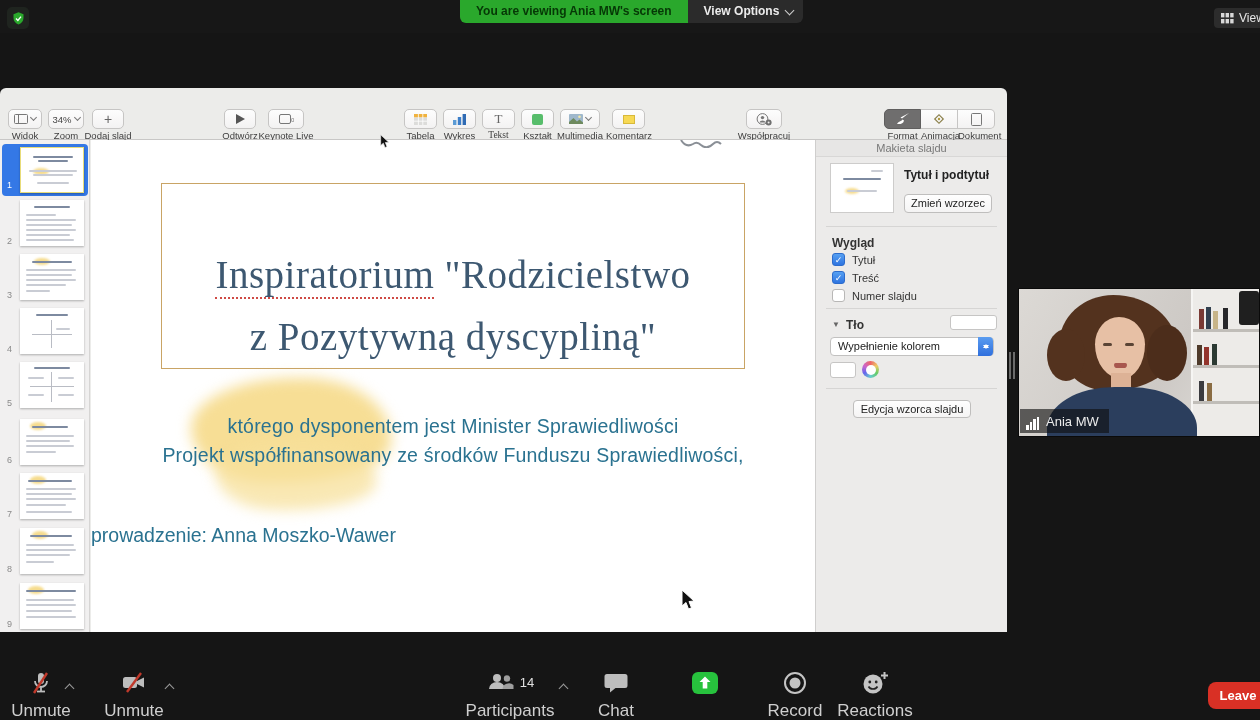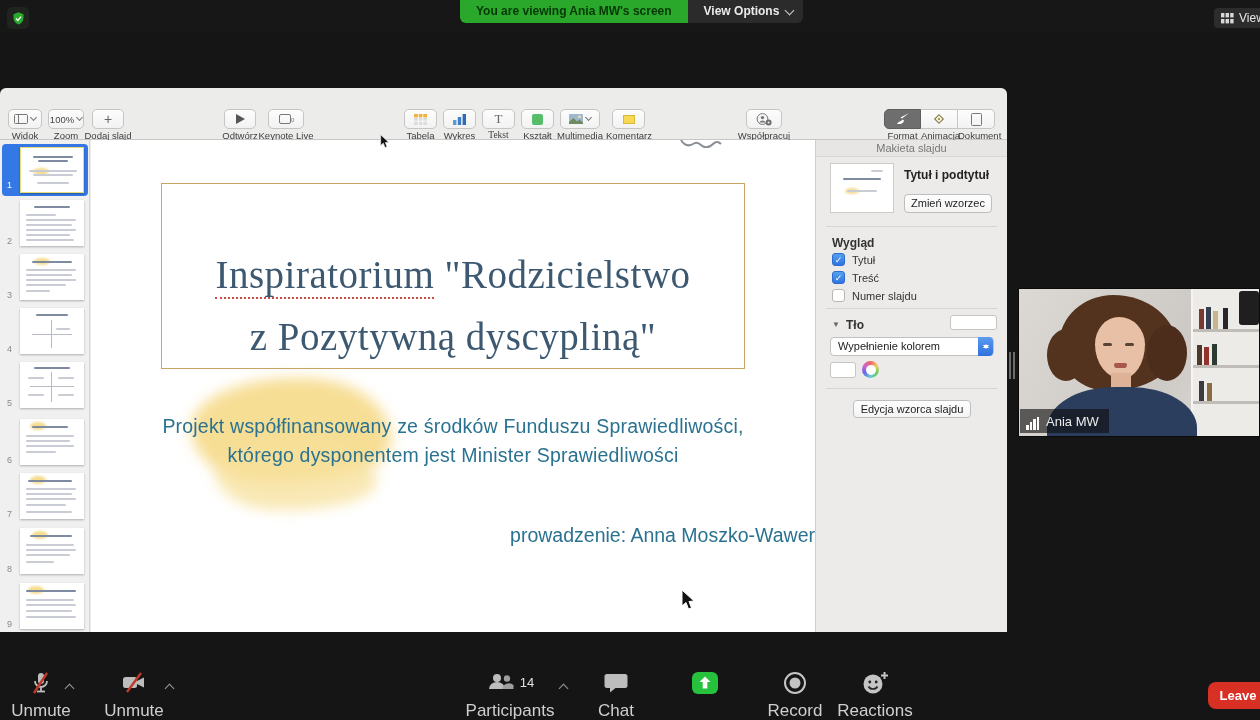--- a/index.html
+++ b/index.html
@@ -59,21 +59,21 @@
   .kn-canvas { position:absolute; left:91px; top:52px; width:724px; height:492px; background:#ffffff; overflow:hidden; }
   .title-box { position:absolute; left:70px; top:43px; width:584px; height:186px; border:1.5px solid #c9a465; }
   .slide-title { position:absolute; left:0; right:0; top:60px; text-align:center; font-family:"Liberation Serif", serif;
                  font-size:39px; color:#3d5871; line-height:62px; letter-spacing:0.5px; }
   .spellcheck { border-bottom:2px dotted #cf4a45; padding-bottom:1px; }
   .blob { position:absolute; border-radius:55% 45% 60% 40% / 50% 60% 40% 55%; filter:blur(7px); }
   .blob1 { left:100px; top:238px; width:200px; height:105px; background:rgba(246,216,130,.85); }
   .blob2 { left:125px; top:300px; width:160px; height:70px; background:rgba(247,224,155,.75); }
   .slide-body { position:absolute; left:0; right:0; top:272px; text-align:center; font-size:19.5px; line-height:29px;
                 color:#2a7290; letter-spacing:0.2px; }
-  .slide-presenter { position:absolute; left:0; right:0; top:384px; text-align:right; font-size:19.5px; color:#2a7290; }
+  .slide-presenter { position:absolute; left:0; right:0; top:384px; text-align:left; font-size:19.5px; color:#2a7290; }
   .top-squiggle { position:absolute; left:588px; top:-6px; }
 
   
   .kn-inspector { position:absolute; left:815px; top:52px; width:192px; height:492px; background:#ecebea; border-left:1px solid #cfcecd; }
   .insp-header { position:absolute; left:0; top:0; width:100%; height:17px; background:#e7e6e5; border-bottom:1px solid #d8d7d6;
                  text-align:center; font-size:11px; color:#787878; line-height:17px; }
   .insp-thumb { position:absolute; left:14px; top:23px; width:64px; height:50px; background:#fff; border:1px solid #cdcccb; }
   .master-name { position:absolute; left:88px; top:28px; font-size:12px; font-weight:bold; color:#222; }
   .insp-btn { position:absolute; background:linear-gradient(#fefefe,#f5f4f4); border:1px solid #bfbebd; border-radius:4px;
               font-size:11px; color:#222; text-align:center; }
@@ -181,21 +181,21 @@
       <div class="tb-btn" style="left:8px;width:34px;">
         <svg width="14" height="10" viewBox="0 0 14 10">
           <rect x="0.5" y="0.5" width="13" height="9" fill="none" stroke="#777" rx="1"></rect>
           <line x1="4.5" y1="0.5" x2="4.5" y2="9.5" stroke="#777"></line>
         </svg>
           <span class="cdown"></span>
       </div>
       <div class="tb-label" style="left:8px;width:34px;">Widok</div>
 
       <div class="tb-btn" style="left:48px;width:36px;font-size:9.5px;color:#444;">
-        <span>100%</span>
+        <span>34%</span>
           <span class="cdown"></span>
       </div>
       <div class="tb-label" style="left:48px;width:36px;">Zoom</div>
 
       <div class="tb-btn" style="left:92px;width:32px;font-size:14px;color:#666;">+</div>
       <div class="tb-label" style="left:78px;width:60px;">Dodaj slajd</div>
 
       <div class="tb-btn" style="left:224px;width:32px;">
         <svg width="9" height="10" viewBox="0 0 9 10">
             <path d="M0 0 L9 5 L0 10 z" fill="#555"></path>
@@ -396,22 +396,22 @@
       <div class="blob blob2"></div>
 
       <div class="title-box">
         <div class="slide-title">
           <span class="spellcheck">Inspiratorium</span><span> "Rodzicielstwo</span><br>
           <span>z Pozytywną dyscypliną"</span>
         </div>
       </div>
 
       <div class="slide-body">
+        <div>którego dysponentem jest Minister Sprawiedliwości</div>
         <div>Projekt współfinansowany ze środków Funduszu Sprawiedliwości,</div>
-        <div>którego dysponentem jest Minister Sprawiedliwości</div>
       </div>
 
       <div class="slide-presenter">prowadzenie: Anna Moszko-Wawer</div>
     </div>
 
     <div class="kn-inspector">
       <div class="insp-header">Makieta slajdu</div>
 
       <div class="insp-thumb">
         <div class="tline tline-dark" style="left:12px;top:14px;width:38px;"></div>

